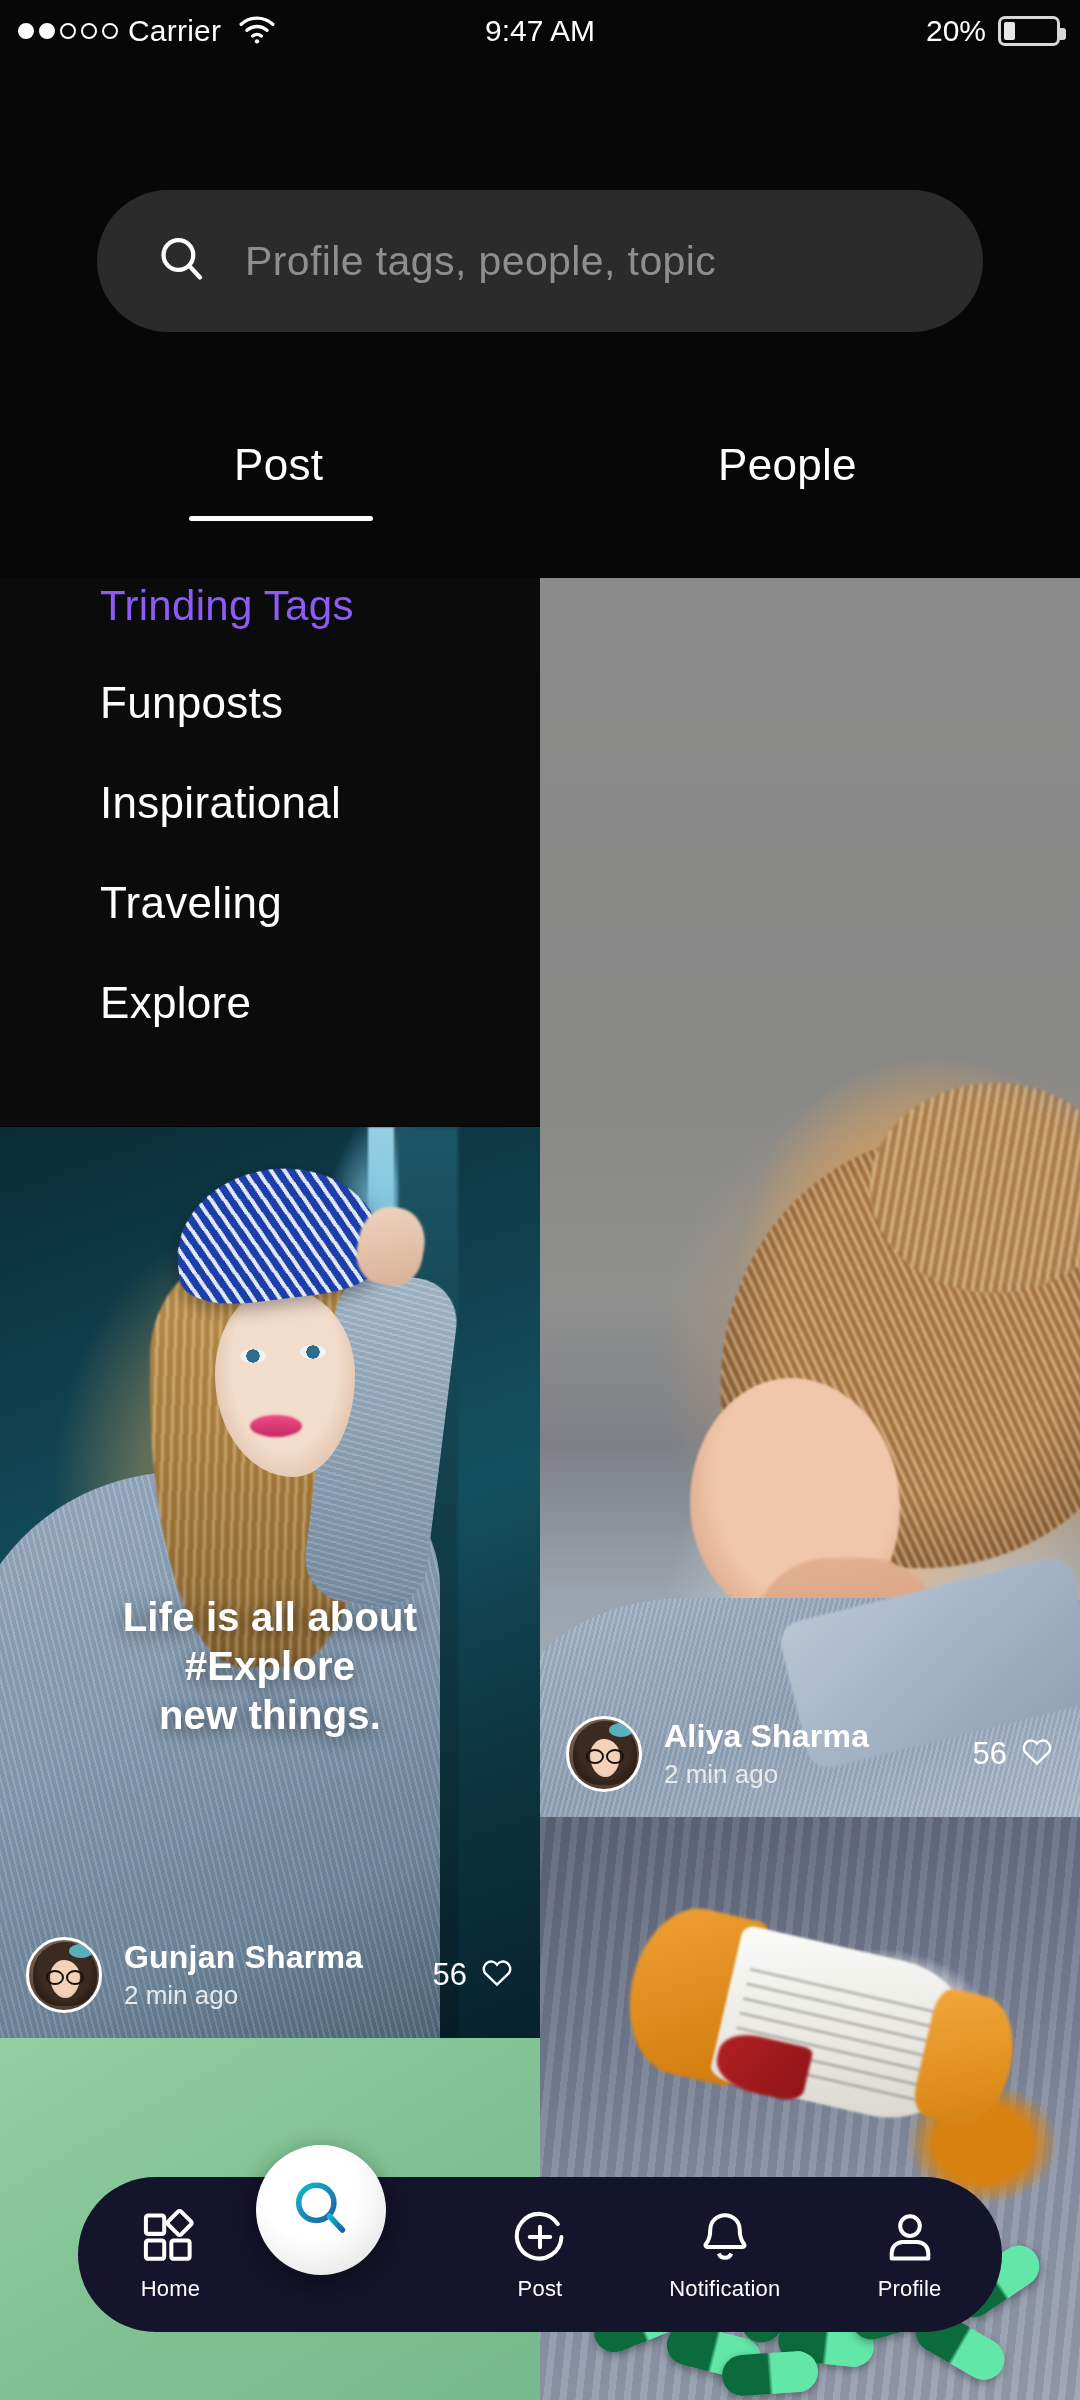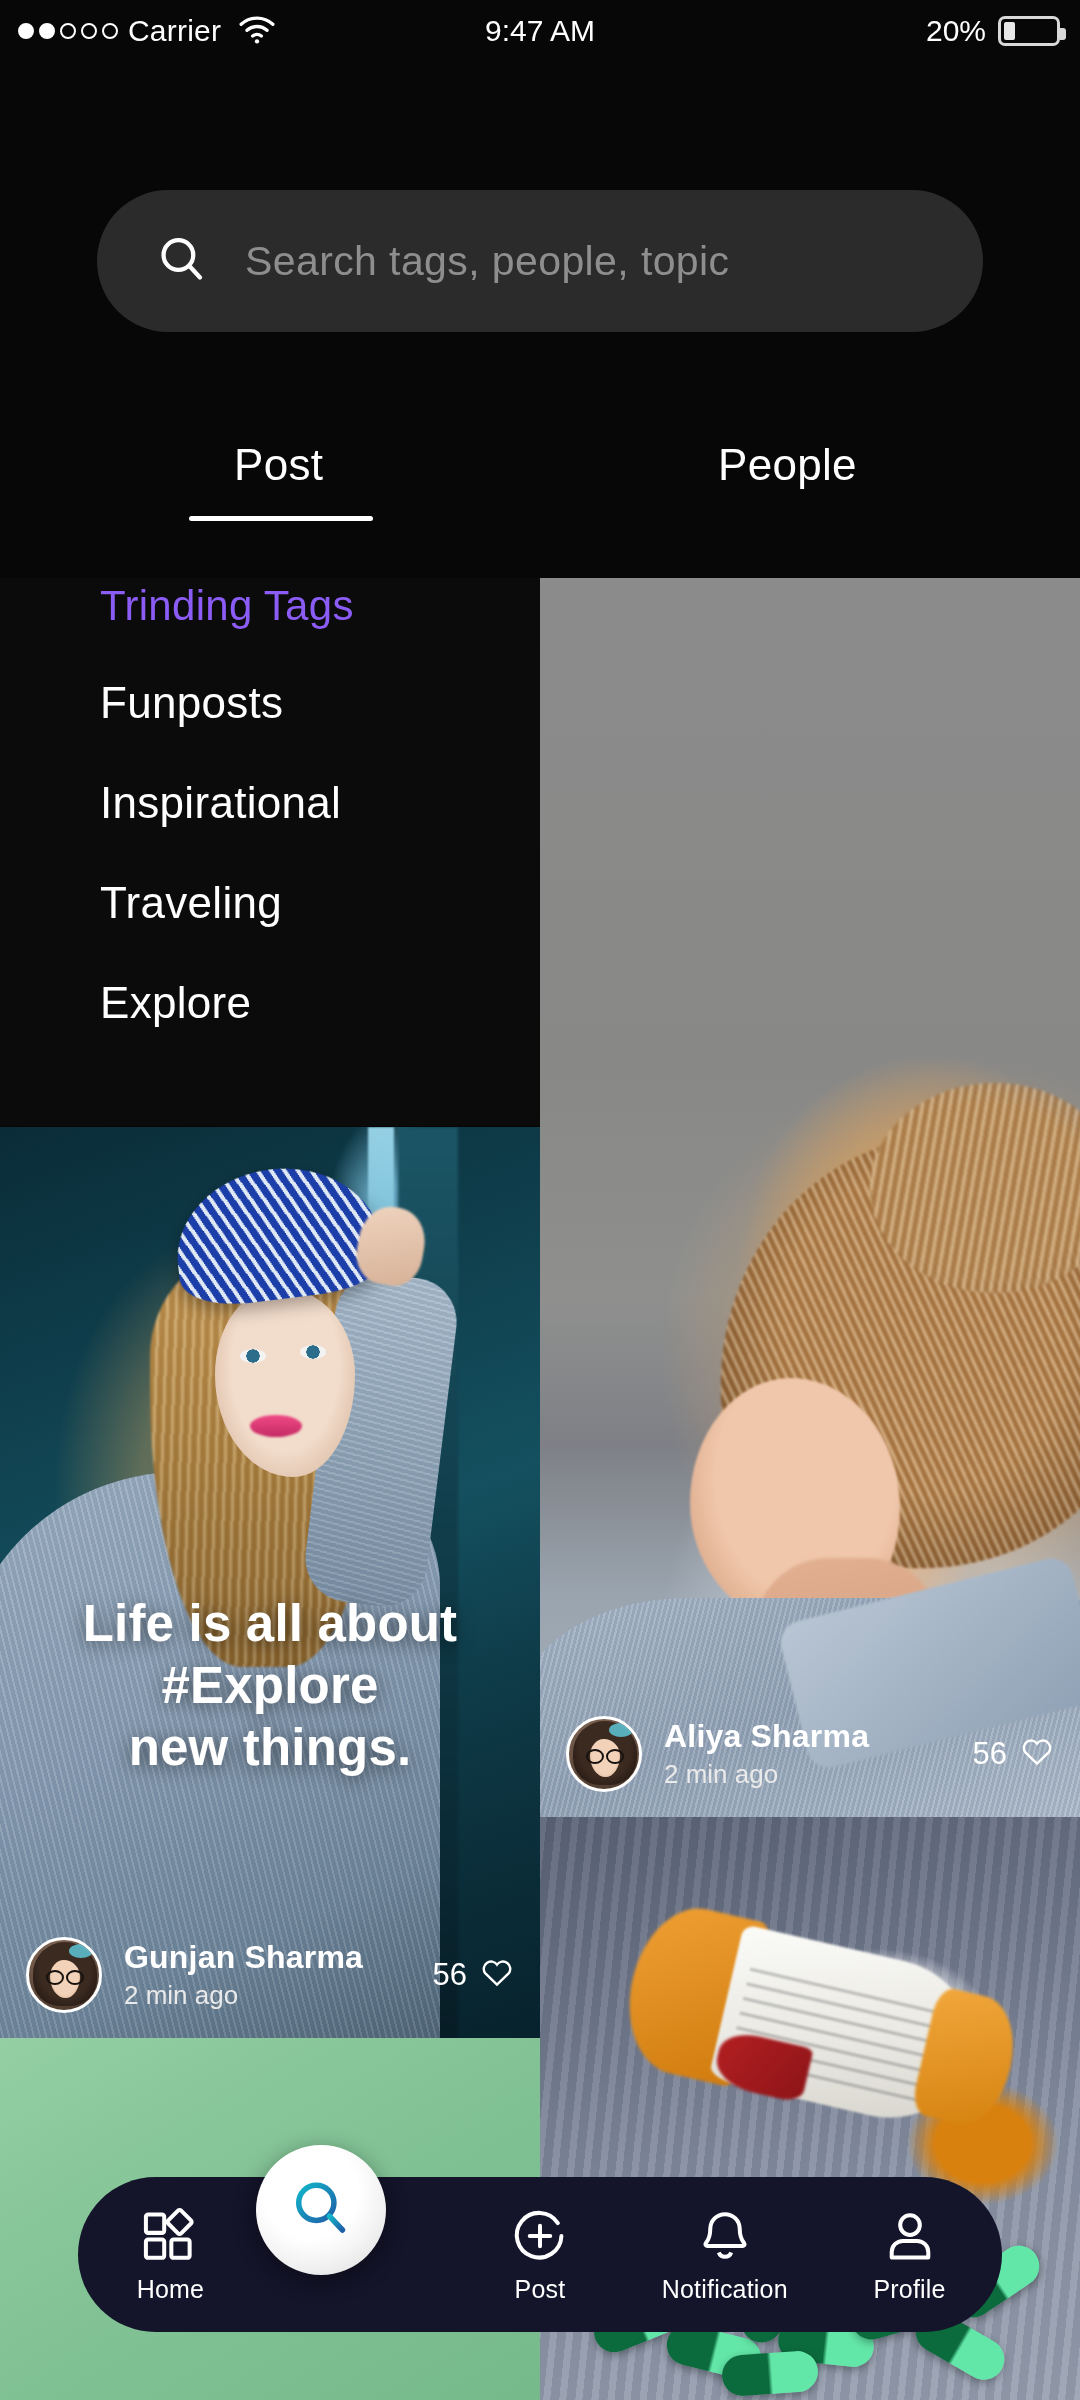--- a/index.html
+++ b/index.html
@@ -260,21 +260,21 @@
   
   .card-green{ left:0; top:2038px; width:540px; height:362px; }
   .img-green{
     position:absolute; inset:0;
     background:linear-gradient(150deg,#93cfa2 0%,#83c395 44%,#76b98b 100%);
   }
 
   
   .overlay-text{
     position:absolute; left:0; right:0; text-align:center;
-    color:#fff; font-size:51px; line-height:1.22; font-weight:700;
+    color:#fff; font-size:40px; line-height:1.22; font-weight:700;
     letter-spacing:.2px; text-shadow:0 3px 18px rgba(0,0,0,.55);
     padding:0 24px;
   }
   .card-footer{
     position:absolute; left:0; right:0; bottom:0; height:126px;
     display:flex; align-items:center; padding:0 26px;
   }
   .avatar{
     width:76px; height:76px; border-radius:50%; border:3px solid #fff;
     overflow:hidden; flex:0 0 auto; position:relative;
@@ -314,21 +314,21 @@
   
   .bottomnav{
     position:absolute; left:78px; bottom:68px; width:924px; height:155px;
     background:#14142a; border-radius:78px; z-index:50;
     display:flex; align-items:center;
   }
   .navitem{
     flex:1; display:flex; flex-direction:column; align-items:center;
     justify-content:center; gap:9px; height:100%; position:relative;
   }
-  .navlabel{ color:#fff; font-size:25px; letter-spacing:.2px; }
+  .navlabel{ color:#fff; font-size:22px; letter-spacing:.2px; }
   .navicon{ height:60px; display:flex; align-items:center; justify-content:center; }
   .searchfab{
     position:absolute; left:256px; bottom:125px; width:130px; height:130px;
     border-radius:50%;
     background:radial-gradient(circle at 42% 36%, #ffffff 0 42%, #f4f4f4 62%, #d9d9d9 100%);
     display:flex; align-items:center; justify-content:center; z-index:55;
     box-shadow:0 6px 22px rgba(0,0,0,.4);
   }
 </style>
 </head>
@@ -475,21 +475,21 @@
   </div>
 </div>
 
 <div class="searchbar" style="z-index:30">
   <span>
     <svg width="54" height="54" viewBox="0 0 24 24" fill="none" stroke="#fdfdfd" stroke-width="1.9" stroke-linecap="round">
       <circle cx="10.4" cy="10.2" r="6.6"></circle>
       <path d="M15.3 15.1 20 20.2"></path>
     </svg>
   </span>
-  <span class="search-ph">Search tags, people, topic</span>
+  <span class="search-ph">Profile tags, people, topic</span>
 </div>
 
 <div class="tabs" style="z-index:30">
   <div class="tab post">Post</div>
   <div class="tab people">People</div>
   <div class="tab-underline"></div>
 </div>
 
 <div class="bottomnav">
 

